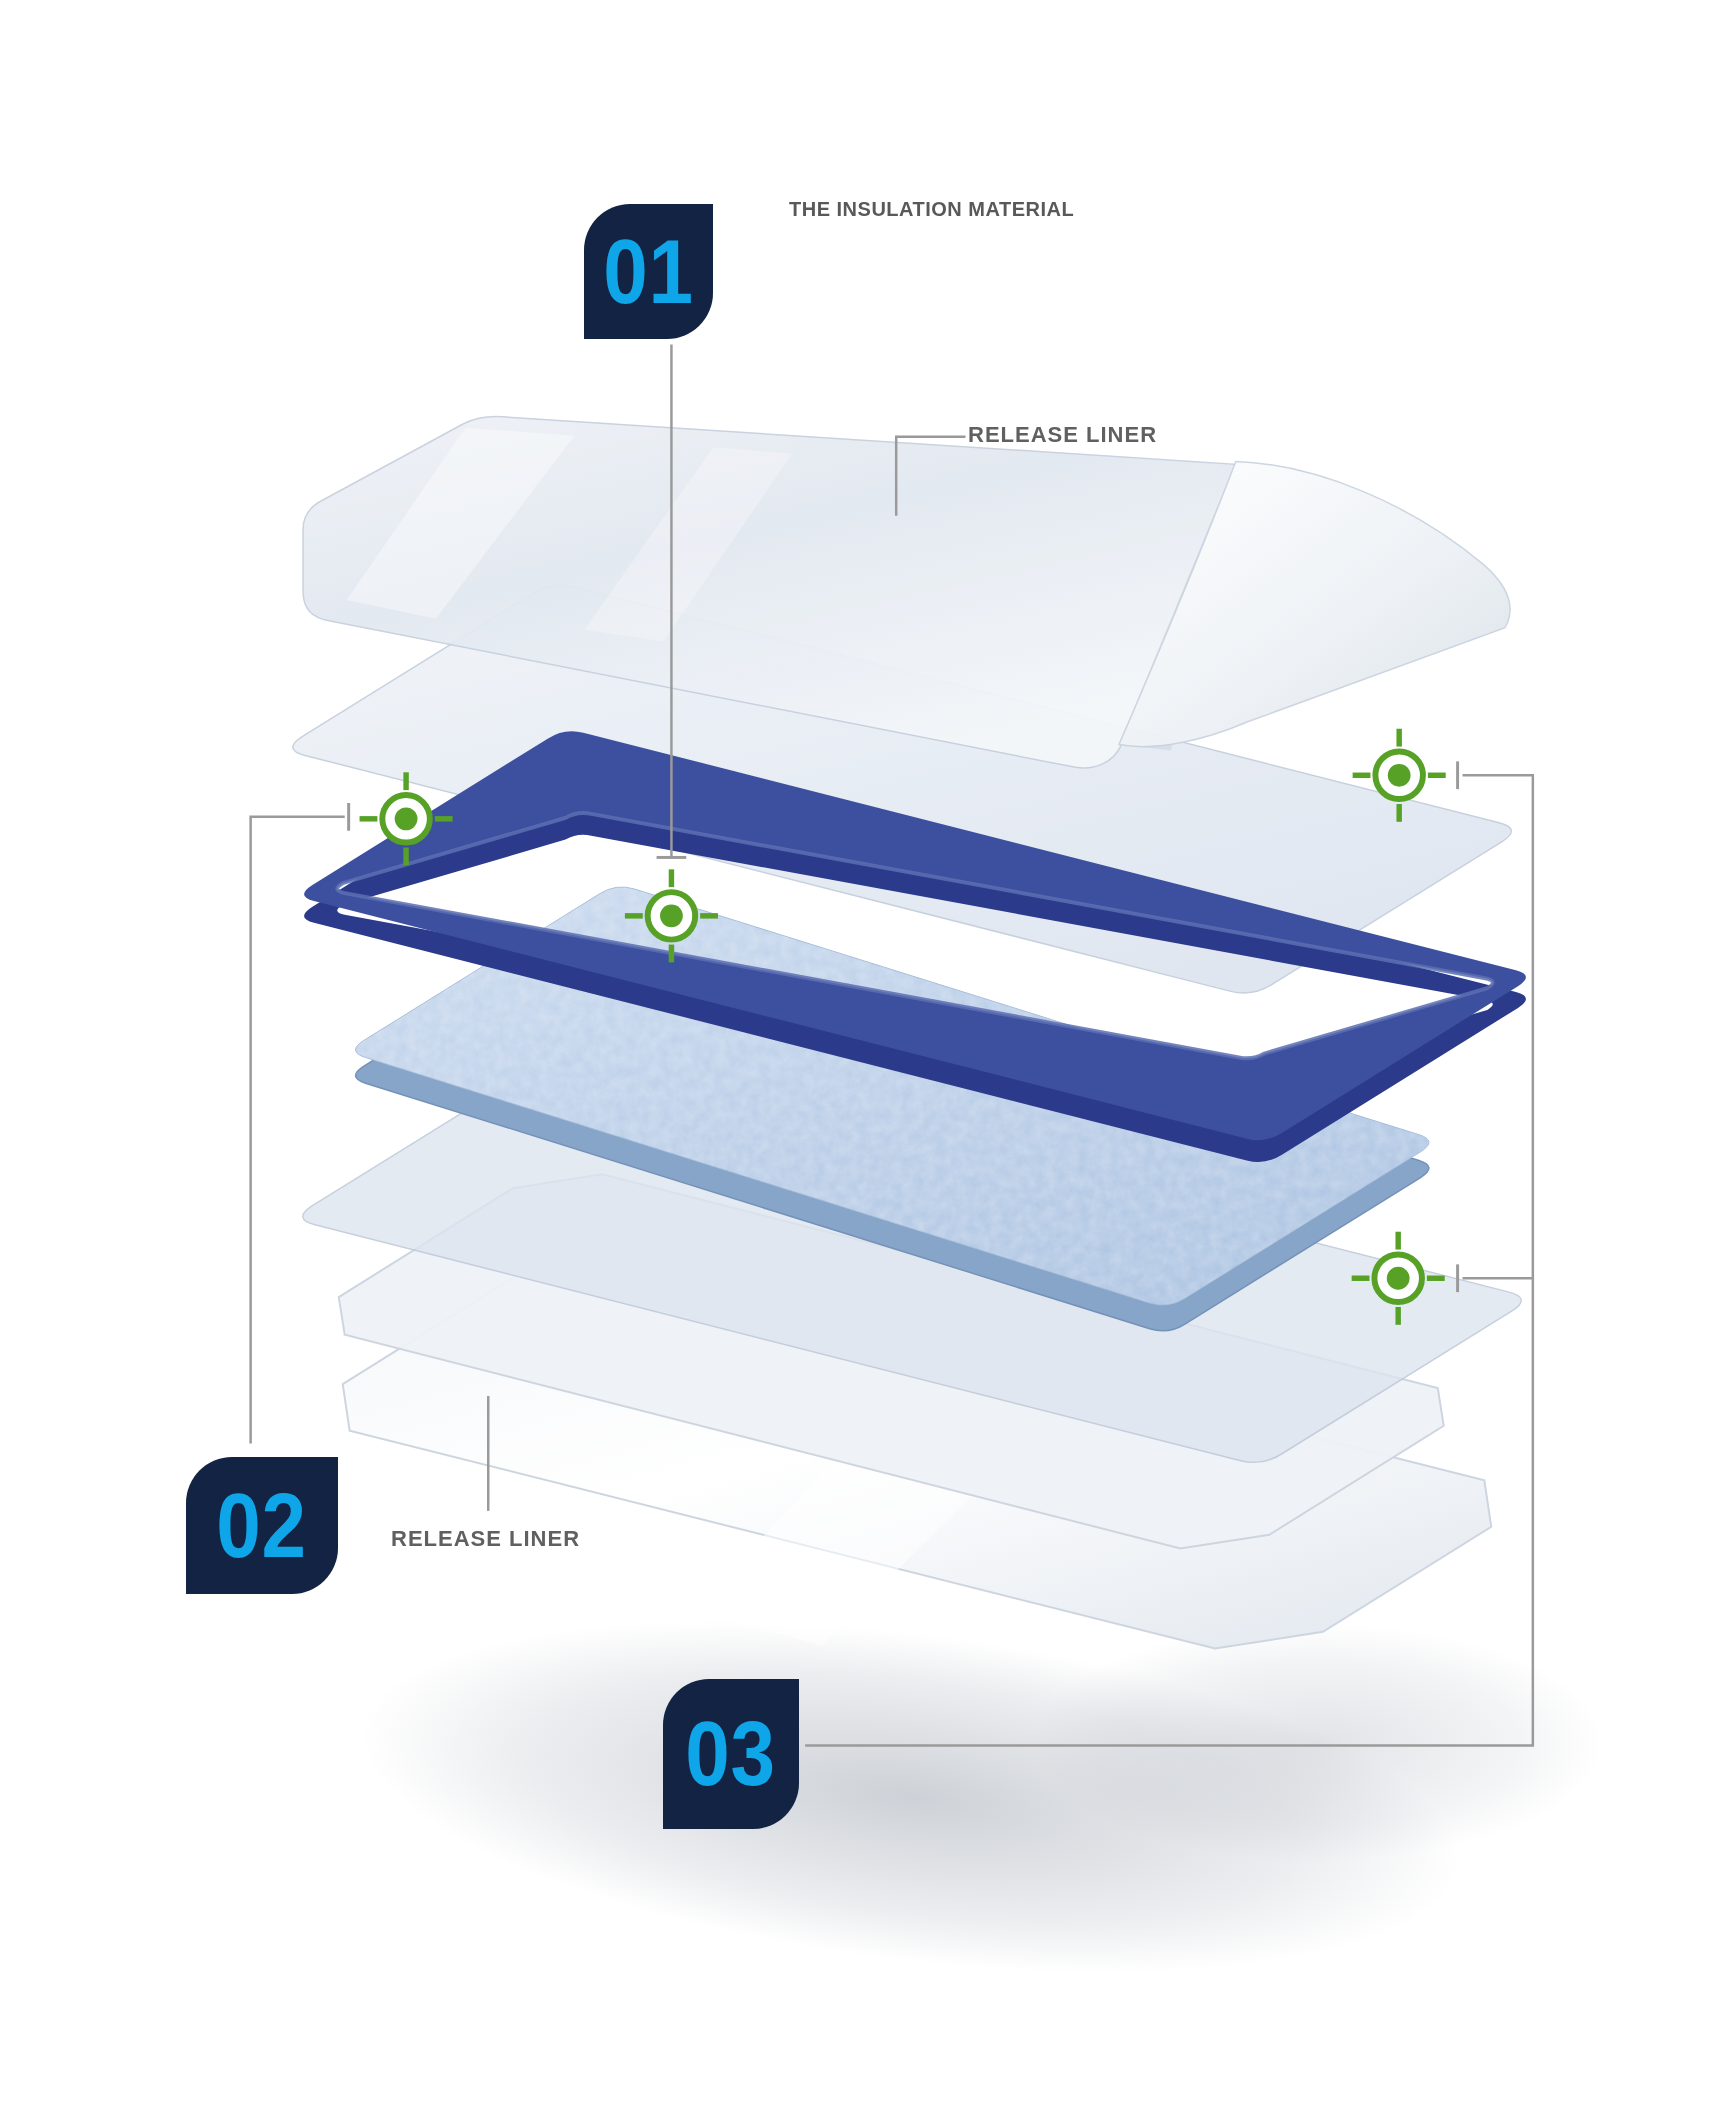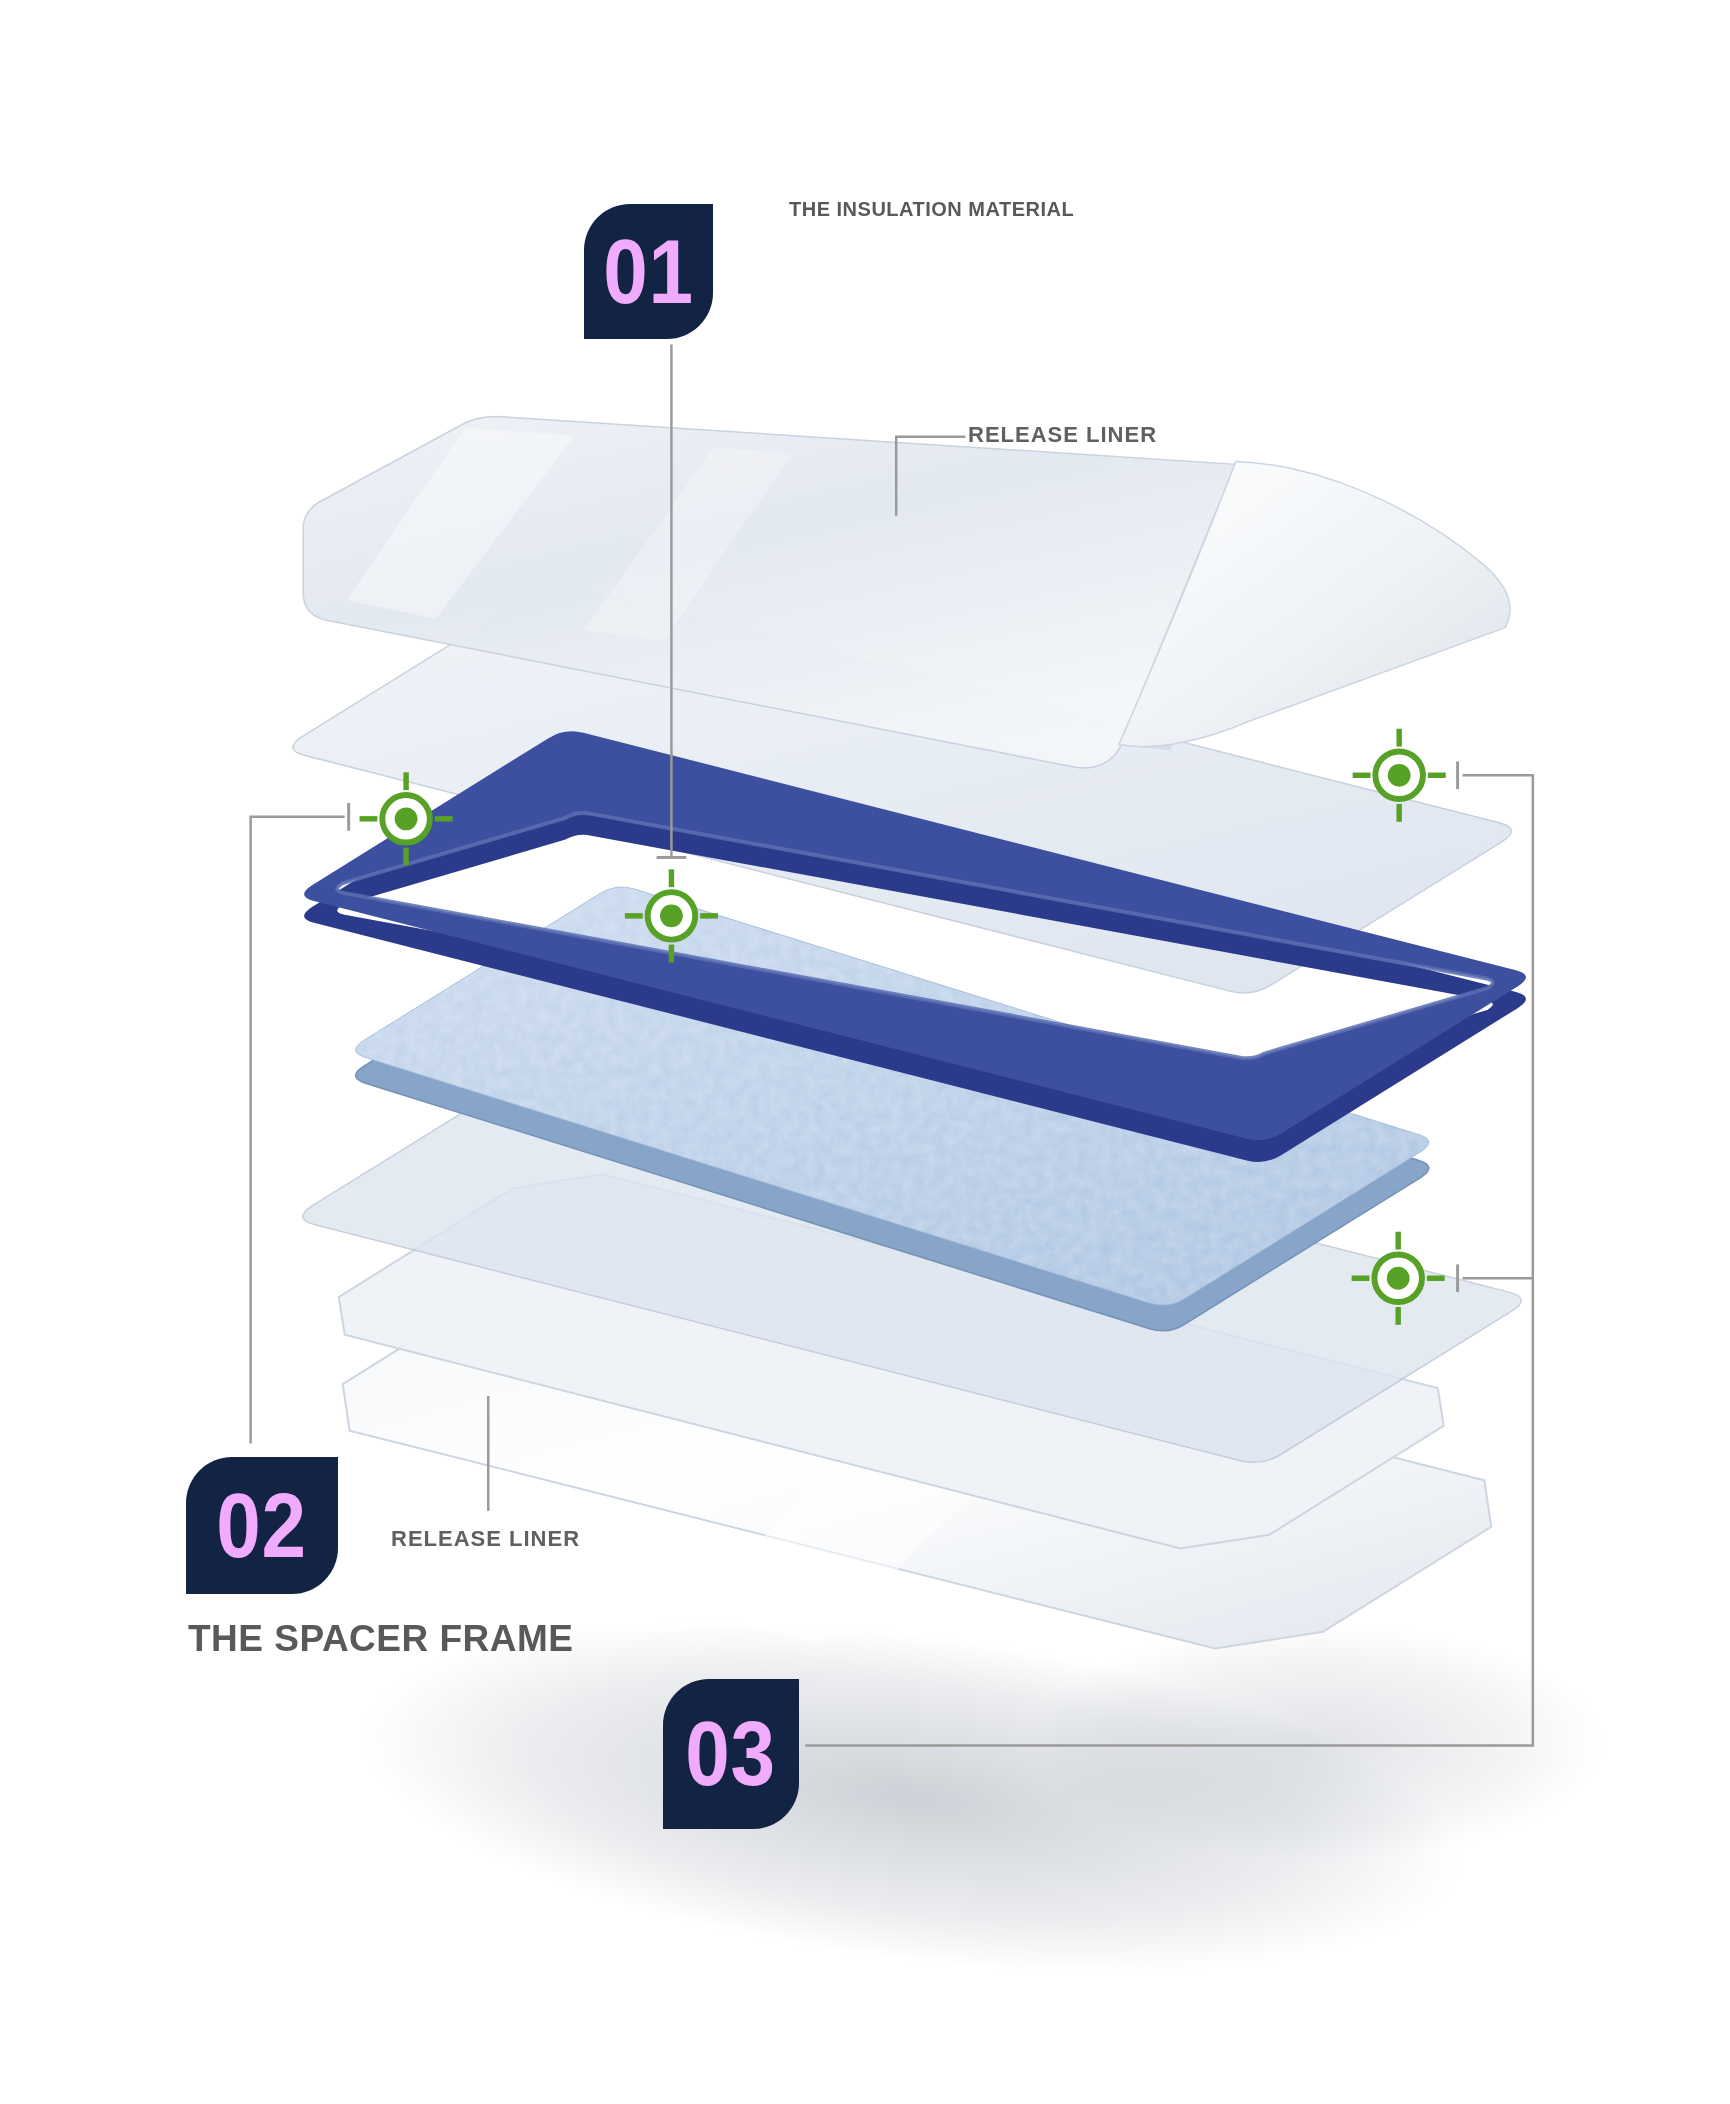--- a/index.html
+++ b/index.html
@@ -1,19 +1,19 @@
 <!DOCTYPE html>
 <html><head>
 <meta charset="utf-8">
 <style>
   html,body{margin:0;padding:0;background:#ffffff;}
   .stage{position:relative;width:1731px;height:2105px;background:#ffffff;overflow:hidden;
          font-family:"Liberation Sans", sans-serif;}
   .stage svg{position:absolute;left:0;top:0;width:1731px;height:2105px;}
-  .badge{position:absolute;background:#122343;color:#f0abfc;display:flex;align-items:center;justify-content:center;
+  .badge{position:absolute;background:#122343;color:#0ea5e9;display:flex;align-items:center;justify-content:center;
          font-weight:700;font-size:91px;letter-spacing:1px;border-radius:46px 0 46px 0;}
   .badge span{transform:scaleX(.88);display:inline-block;}
   .b1{left:584px;top:204px;width:129px;height:135px;}
   .b2{left:186px;top:1457px;width:152px;height:137px;}
   .b3{left:663px;top:1679px;width:136px;height:150px;}
   .step-title{position:absolute;color:#58595b;font-weight:700;font-size:37px;letter-spacing:0.5px;white-space:nowrap;}
   .t1{left:789px;top:198px;font-size:20px;}
   .t2{left:188px;top:1618px;}
   .t3{left:665px;top:1841px;}
   .liner-label{position:absolute;color:#5f6062;font-weight:700;font-size:22px;letter-spacing:1px;white-space:nowrap;}
@@ -136,21 +136,20 @@
 <div class="badge b1">
   <span>01</span>
 </div>
 <div class="step-title t1">THE INSULATION MATERIAL</div>
 
 <div class="liner-label rl1">RELEASE LINER</div>
 
 <div class="badge b2">
   <span>02</span>
 </div>
-<div class="step-title t2">THE SPACER FRAME</div>
 
 <div class="liner-label rl2">RELEASE LINER</div>
 
 <div class="badge b3">
   <span>03</span>
 </div>
 
 </div>
 
 

